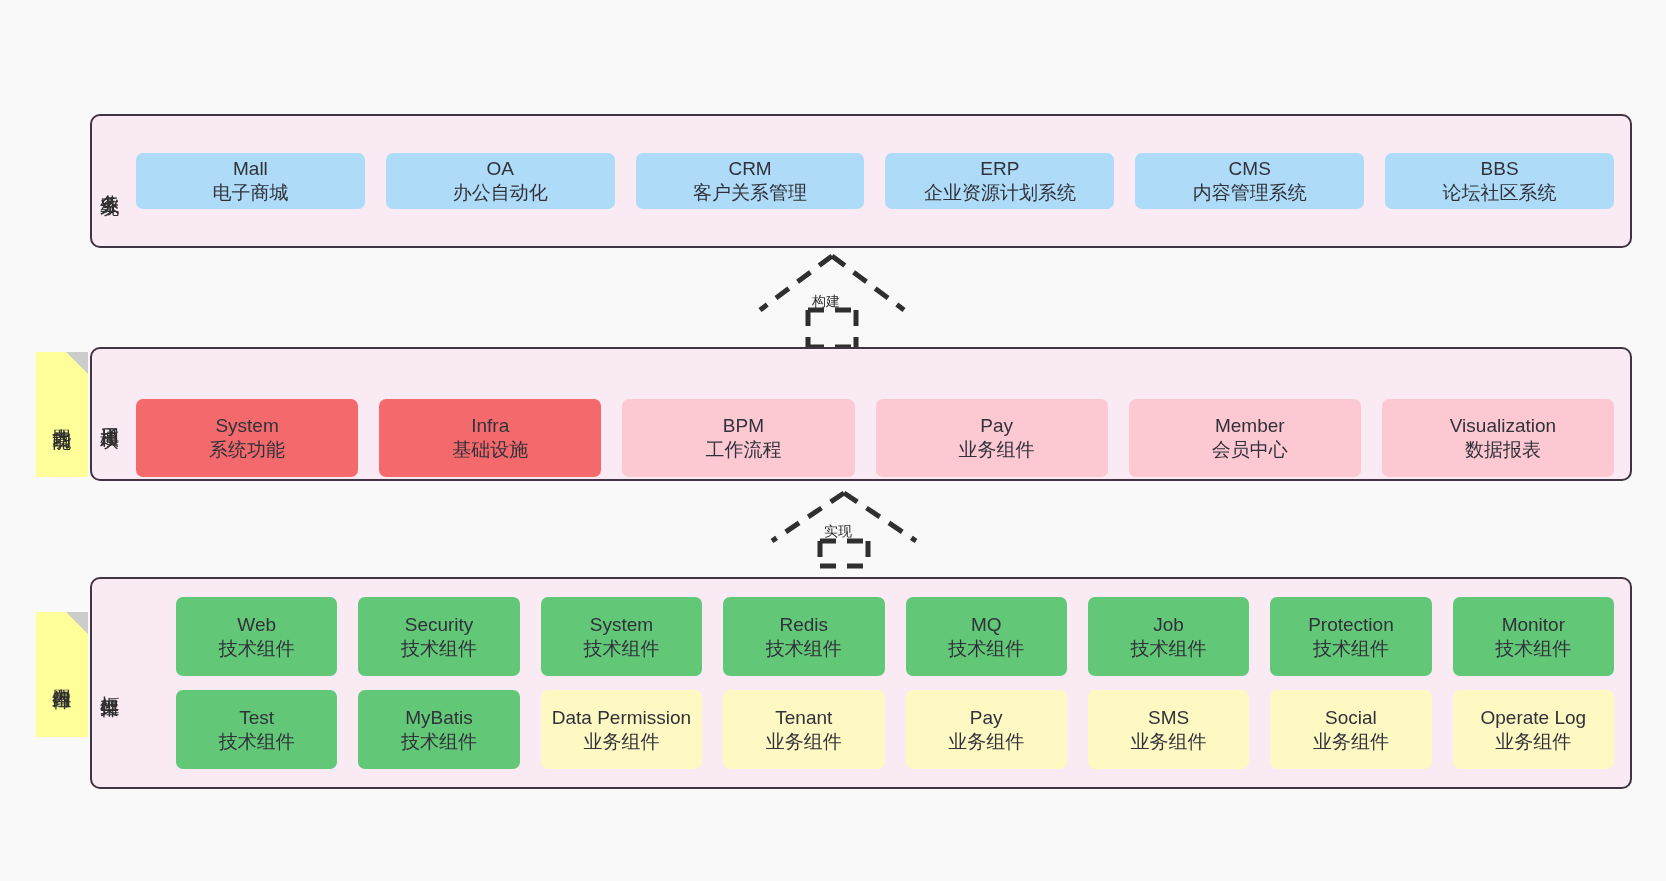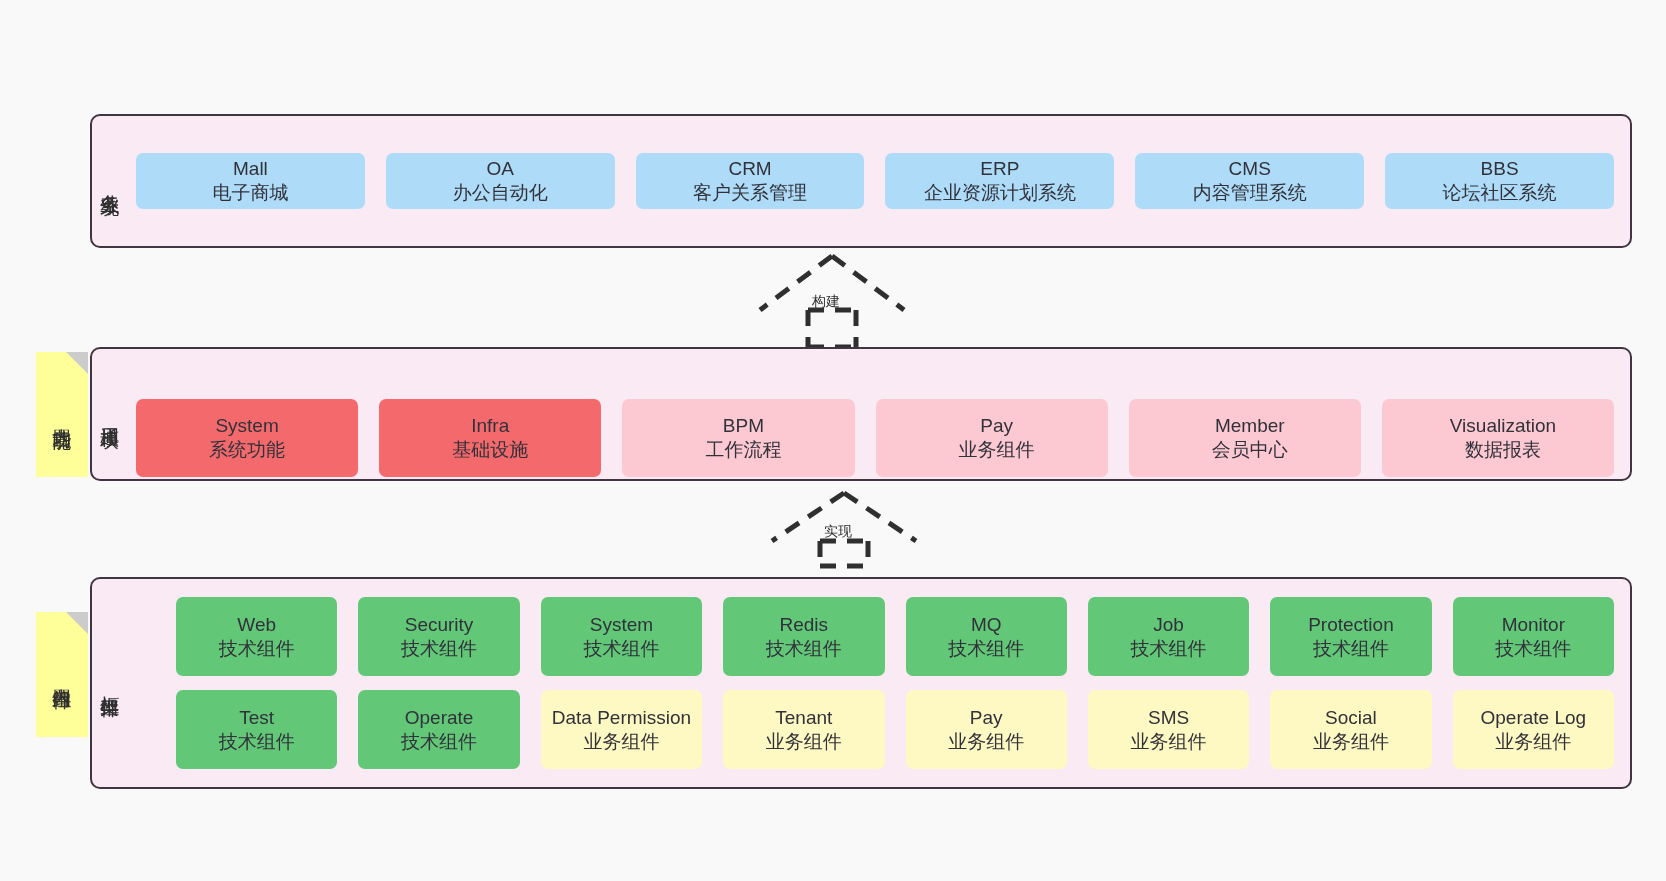--- a/index.html
+++ b/index.html
@@ -278,21 +278,21 @@
           <span class="cn">技术组件</span>
         </div>
       </div>
 
       <div class="card-row">
         <div class="card c-green">
           <span class="en">Test</span>
           <span class="cn">技术组件</span>
         </div>
         <div class="card c-green">
-          <span class="en">Operate</span>
+          <span class="en">MyBatis</span>
           <span class="cn">技术组件</span>
         </div>
         <div class="card c-lightgreen">
           <span class="en">Data Permission</span>
           <span class="cn">业务组件</span>
         </div>
         <div class="card c-lightgreen">
           <span class="en">Tenant</span>
           <span class="cn">业务组件</span>
         </div>

